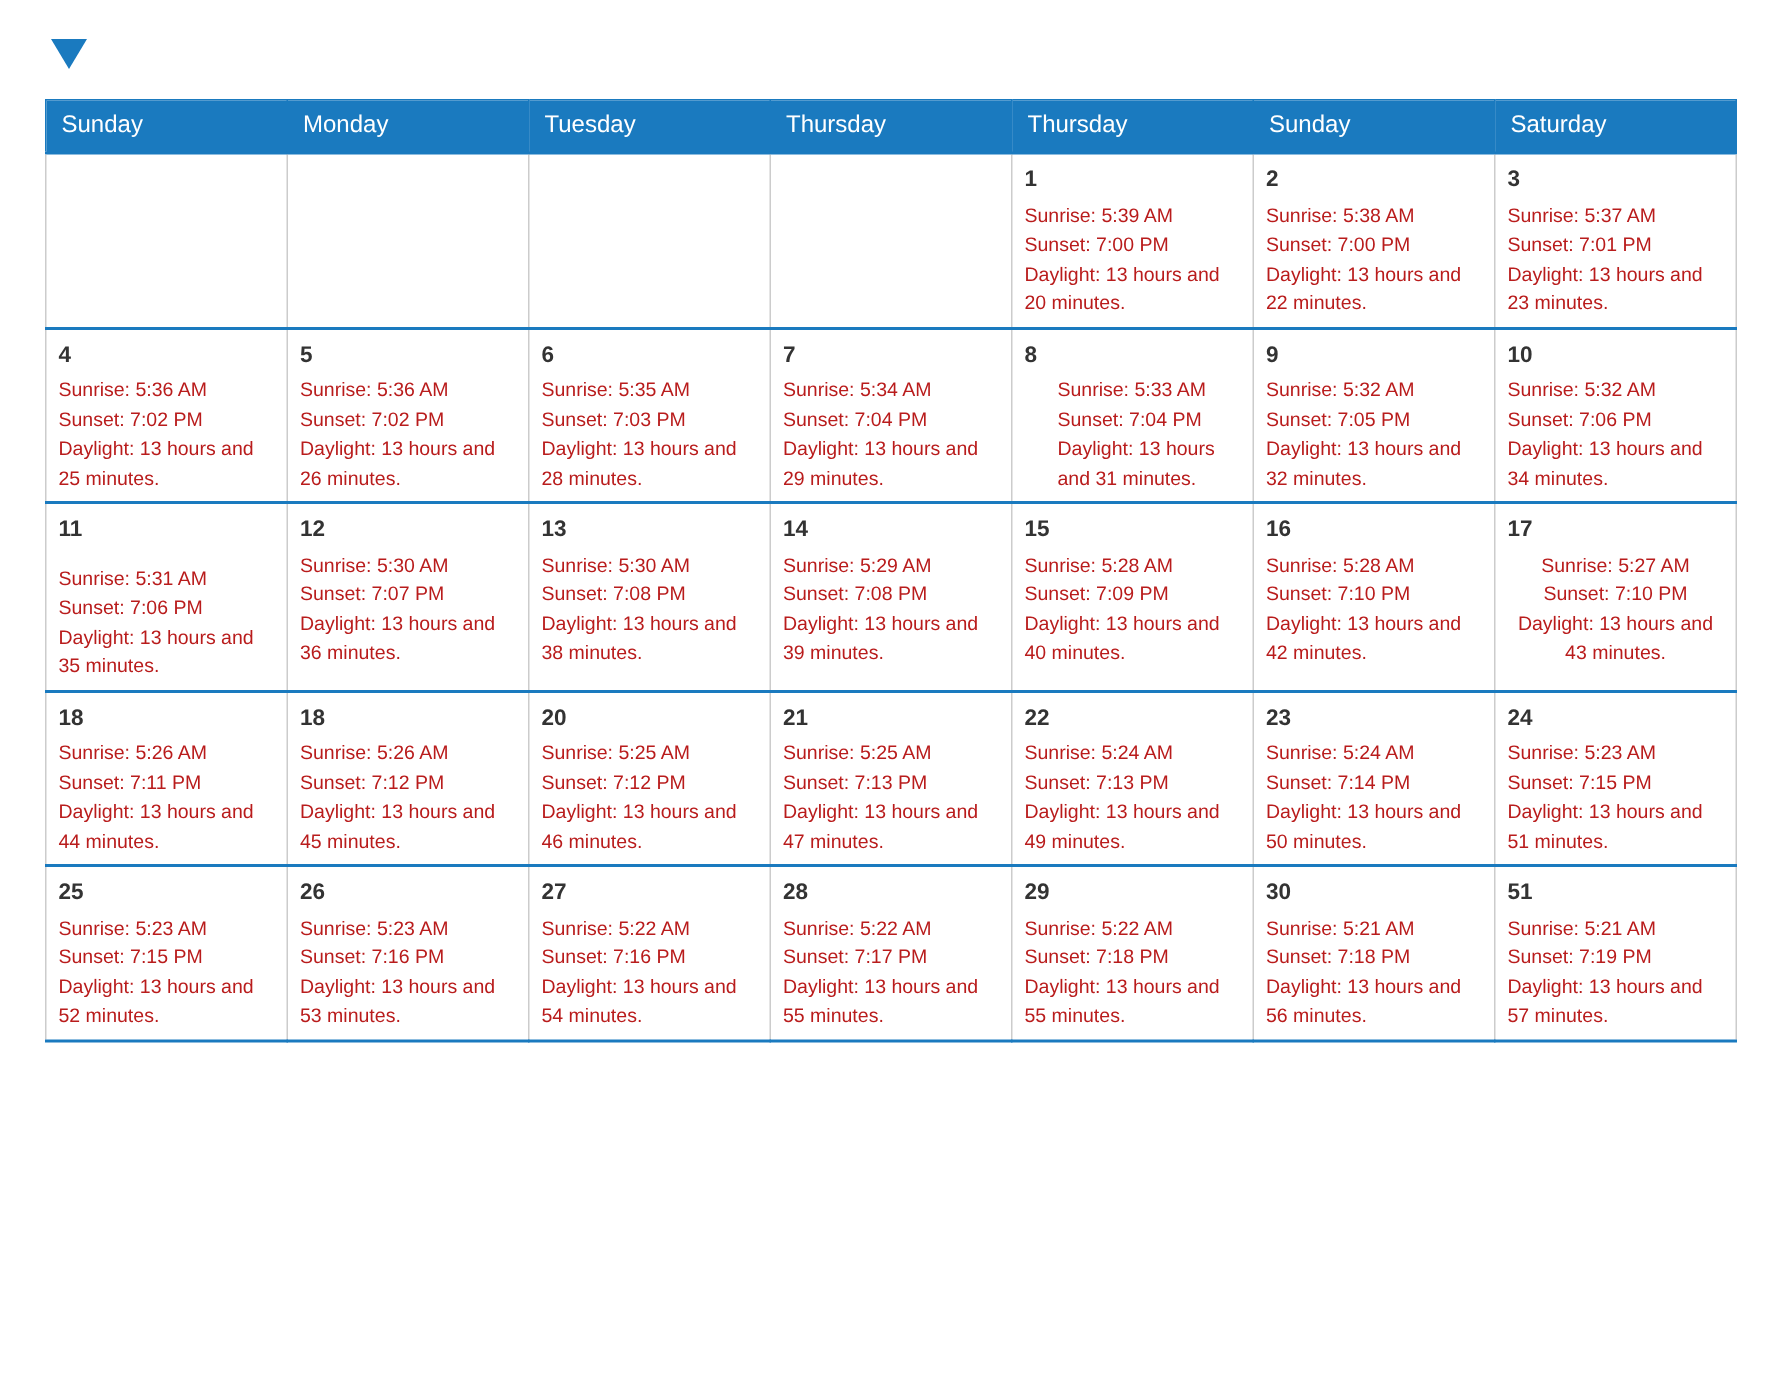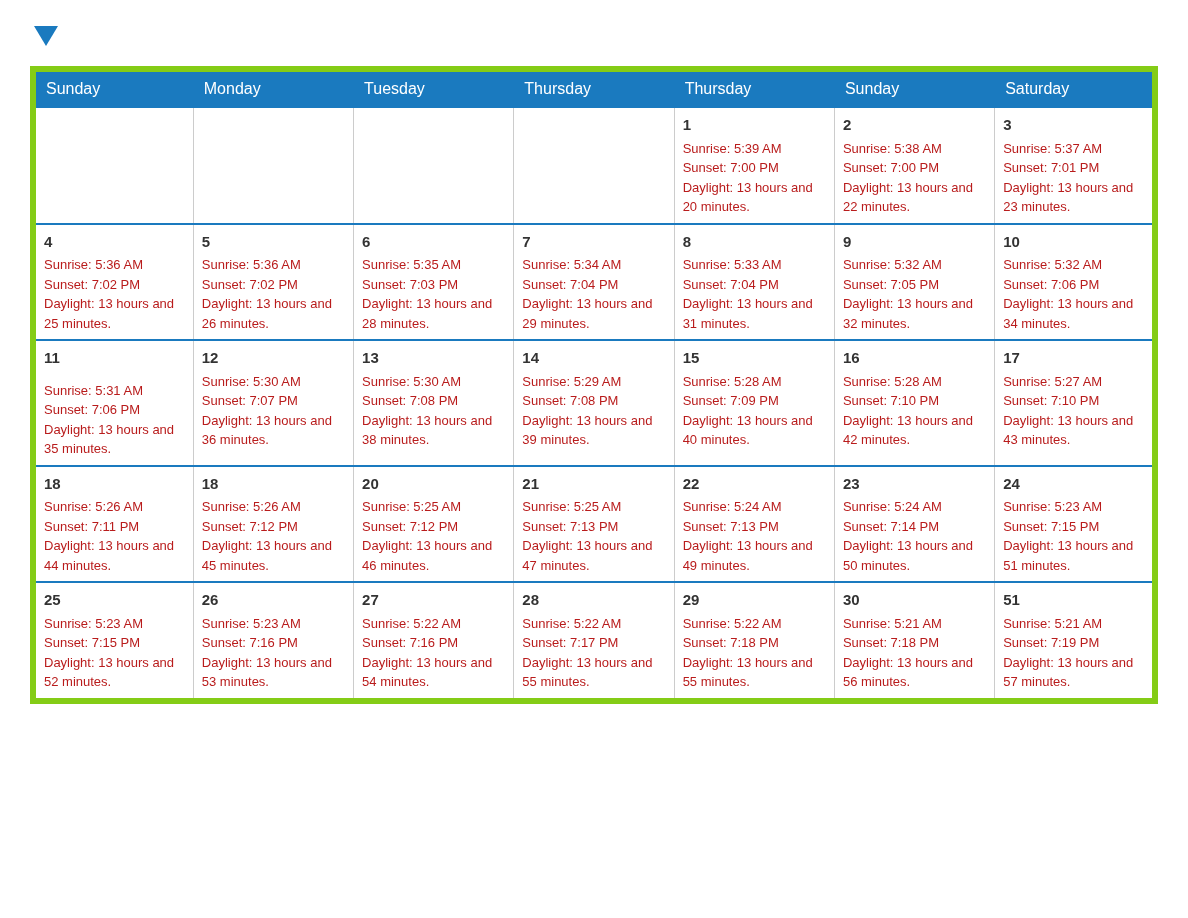--- a/index.html
+++ b/index.html
@@ -54,21 +54,21 @@
       font-weight: normal;
       color: #333;
     }
     .location {
       font-size: 20px;
       color: #555;
     }
     .calendar {
       width: 100%;
       border-collapse: collapse;
-      border: 6px solid #84cc16;
+      border: 1px solid #84cc16;
     }
     .calendar th {
       background-color: #1a7abf;
       color: #fff;
       padding: 8px 10px;
       font-size: 16px;
       font-weight: normal;
       text-align: left;
       border: 1px solid #1a7abf;
     }
@@ -173,21 +173,21 @@
 Daylight: 13 hours and 28 minutes.</div>
         </td>
         <td>
           <span class="day-number">7</span>
           <div class="day-info" style="white-space: pre-line;">Sunrise: 5:34 AM
 Sunset: 7:04 PM
 Daylight: 13 hours and 29 minutes.</div>
         </td>
         <td>
           <span class="day-number">8</span>
-          <div class="day-info" style="white-space: pre-line;">Sunrise: 5:33 AM
+          <div class="day-info" style="white-space: pre-line; margin-left: 22px;">Sunrise: 5:33 AM
 Sunset: 7:04 PM
 Daylight: 13 hours and 31 minutes.</div>
         </td>
         <td>
           <span class="day-number">9</span>
           <div class="day-info" style="white-space: pre-line;">Sunrise: 5:32 AM
 Sunset: 7:05 PM
 Daylight: 13 hours and 32 minutes.</div>
         </td>
         <td>
@@ -229,21 +229,21 @@
 Daylight: 13 hours and 40 minutes.</div>
         </td>
         <td>
           <span class="day-number">16</span>
           <div class="day-info" style="white-space: pre-line;">Sunrise: 5:28 AM
 Sunset: 7:10 PM
 Daylight: 13 hours and 42 minutes.</div>
         </td>
         <td>
           <span class="day-number">17</span>
-          <div class="day-info" style="white-space: pre-line;">Sunrise: 5:27 AM
+          <div class="day-info" style="white-space: pre-line; text-align: center;">Sunrise: 5:27 AM
 Sunset: 7:10 PM
 Daylight: 13 hours and 43 minutes.</div>
         </td>
       </tr>
       <tr>
         <td>
           <span class="day-number">18</span>
           <div class="day-info" style="white-space: pre-line;">Sunrise: 5:26 AM
 Sunset: 7:11 PM
 Daylight: 13 hours and 44 minutes.</div>

